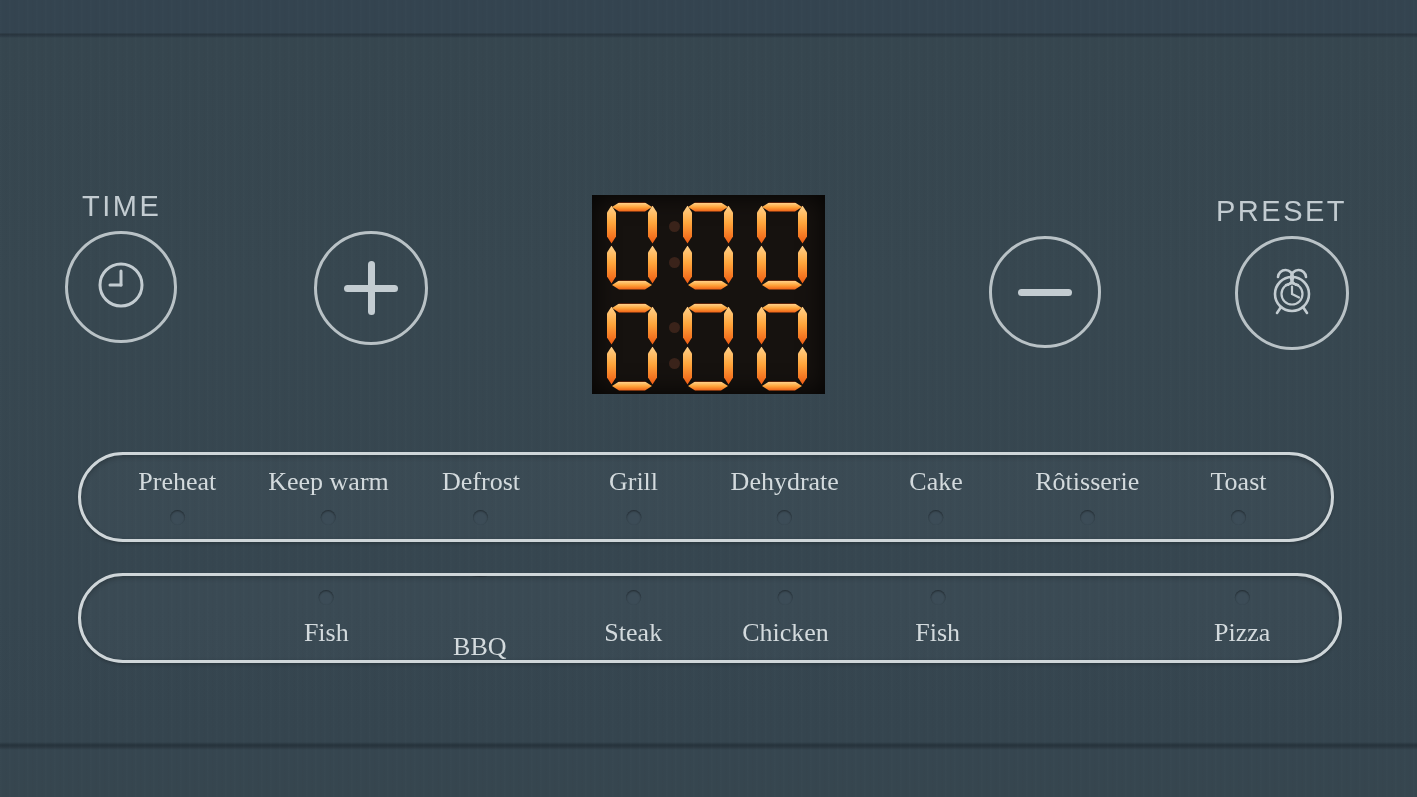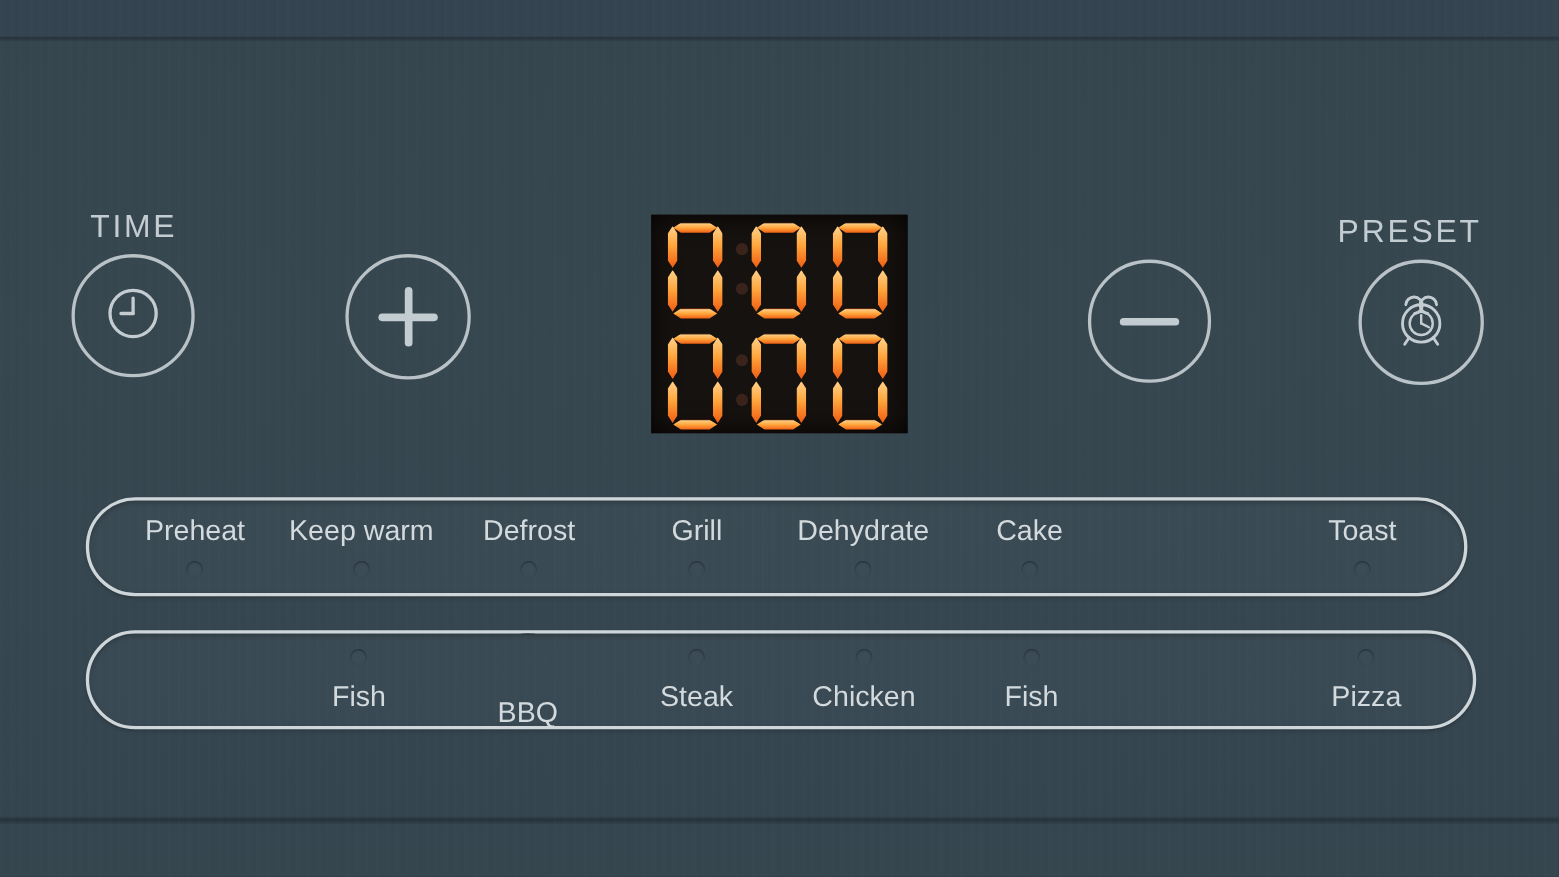--- a/index.html
+++ b/index.html
@@ -176,21 +176,21 @@
     display: flex;
     flex-direction: column;
     align-items: center;
     justify-content: center;
     transform: translateX(-50%);
     white-space: nowrap;
   }
   .fn-label {
     color: #d3dadd;
     font-size: 26px;
-    font-family: Liberation Sans, sans-serif;
+    font-family: Liberation Serif, serif;
     font-weight: 400;
     line-height: 1;
   }
   .fn-led {
     width: 15px;
     height: 15px;
     border-radius: 50%;
     background: #3c4c57;
     box-shadow: inset 0 1px 2px rgba(0,0,0,0.45);
   }
@@ -324,20 +324,24 @@
           <span class="fn-led"></span>
         </div>
         <div class="fn-item" style="left: 56.3%;">
           <span class="fn-label">Dehydrate</span>
           <span class="fn-led"></span>
         </div>
         <div class="fn-item" style="left: 68.4%;">
           <span class="fn-label">Cake</span>
           <span class="fn-led"></span>
         </div>
+        <div class="fn-item" style="left: 80.5%;">
+          <span class="fn-label">Rôtisserie</span>
+          <span class="fn-led"></span>
+        </div>
         <div class="fn-item" style="left: 92.6%;">
           <span class="fn-label">Toast</span>
           <span class="fn-led"></span>
         </div>
       </div>
   </div>
 
   <div id="pill-row-2" class="pill">
     <div class="pill-inner" id="pill-inner-2">
         <div class="fn-item" style="left: 19.5%;">

